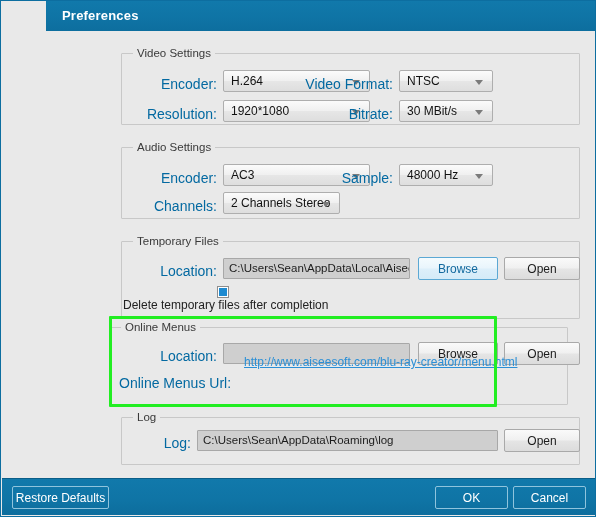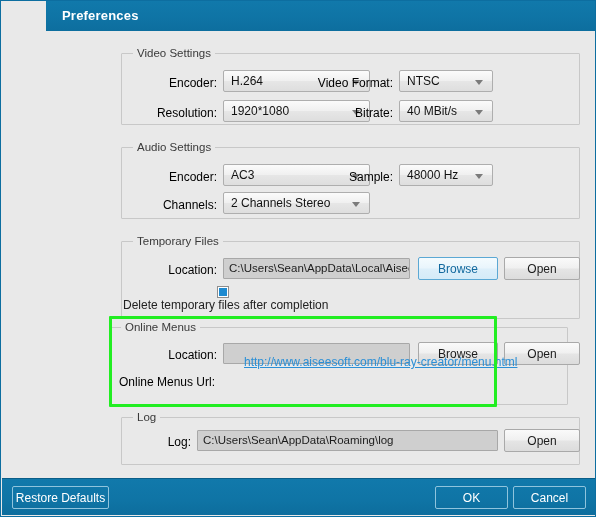--- a/index.html
+++ b/index.html
@@ -119,22 +119,22 @@
     left: 11px;
     padding: 0 4px;
     background: #e9e9e9;
     font-size: 11.5px;
     color: #3a3a3a;
     white-space: nowrap;
   }
 
   .lbl {
     position: absolute;
-    font-size: 12px;
-    color: #000000;
+    font-size: 14px;
+    color: #0369a1;
     text-align: right;
     white-space: nowrap;
   }
 
   
   .combo {
     position: absolute;
     height: 22px;
     box-sizing: border-box;
     background: linear-gradient(to bottom, #fbfbfb 0%, #f0f0f0 48%, #e6e6e6 52%, #dedede 100%);
@@ -308,39 +308,39 @@
       <div class="val">NTSC</div>
       <div class="arrow"></div>
     </div>
     <div class="lbl" style="left:38px; top:75px; width:82px;">Resolution:</div>
     <div class="combo" style="left:126px; top:69px; width:147px;">
       <div class="val">1920*1080</div>
       <div class="arrow"></div>
     </div>
     <div class="lbl" style="left:199px; top:75px; width:97px;">Bitrate:</div>
     <div class="combo" style="left:302px; top:69px; width:94px;">
-      <div class="val">40 MBit/s</div>
+      <div class="val">30 MBit/s</div>
       <div class="arrow"></div>
     </div>
 
     <div class="group" style="left:24px; top:116px; width:459px; height:72px;">
       <div class="group-title">Audio Settings</div>
     </div>
     <div class="lbl" style="left:38px; top:139px; width:82px;">Encoder:</div>
     <div class="combo" style="left:126px; top:133px; width:147px;">
       <div class="val">AC3</div>
       <div class="arrow"></div>
     </div>
     <div class="lbl" style="left:199px; top:139px; width:97px;">Sample:</div>
     <div class="combo" style="left:302px; top:133px; width:94px;">
       <div class="val">48000 Hz</div>
       <div class="arrow"></div>
     </div>
     <div class="lbl" style="left:38px; top:167px; width:82px;">Channels:</div>
-    <div class="combo" style="left:126px; top:161px; width:147px;">
+    <div class="combo" style="left:126px; top:161px; width:117px;">
       <div class="val">2 Channels Stereo</div>
       <div class="arrow"></div>
     </div>
 
     <div class="group" style="left:24px; top:210px; width:459px; height:78px;">
       <div class="group-title">Temporary Files</div>
     </div>
     <div class="lbl" style="left:22px; top:232px; width:98px;">Location:</div>
     <div class="field" style="left:126px; top:227px; width:187px;">
       <div class="txt">C:\Users\Sean\AppData\Local\Aiseesoft Studio\A</div>

